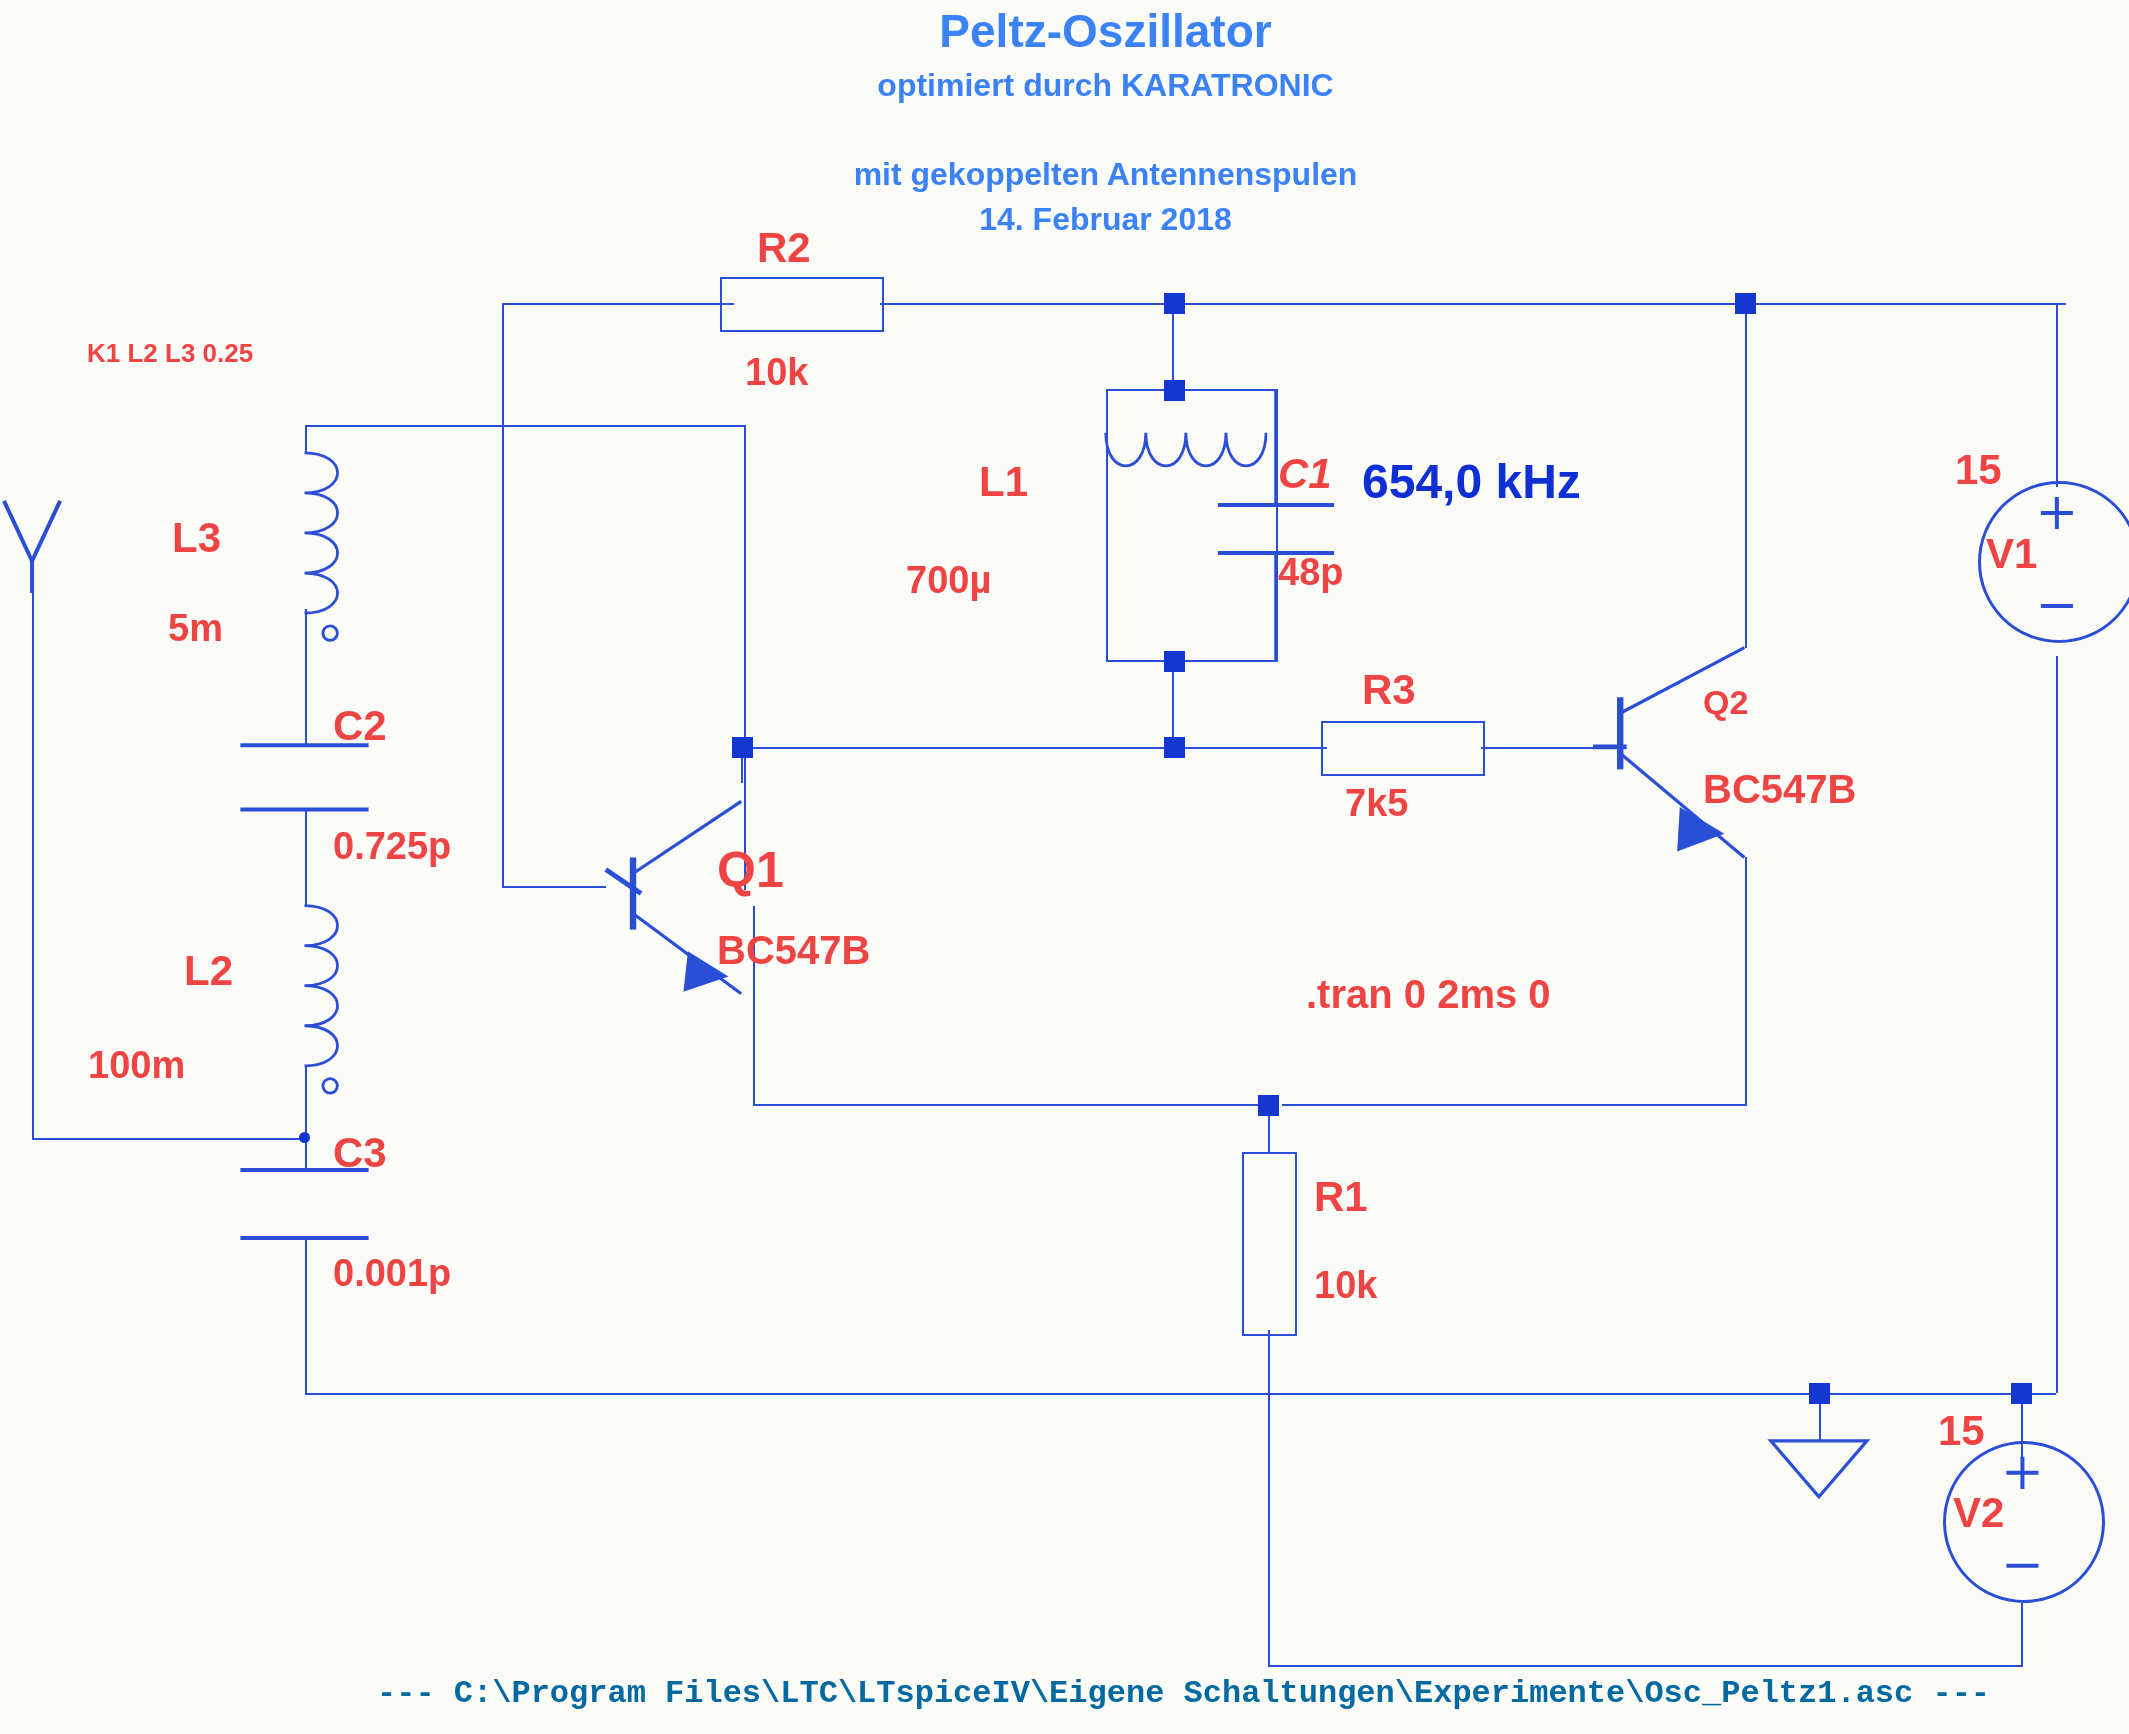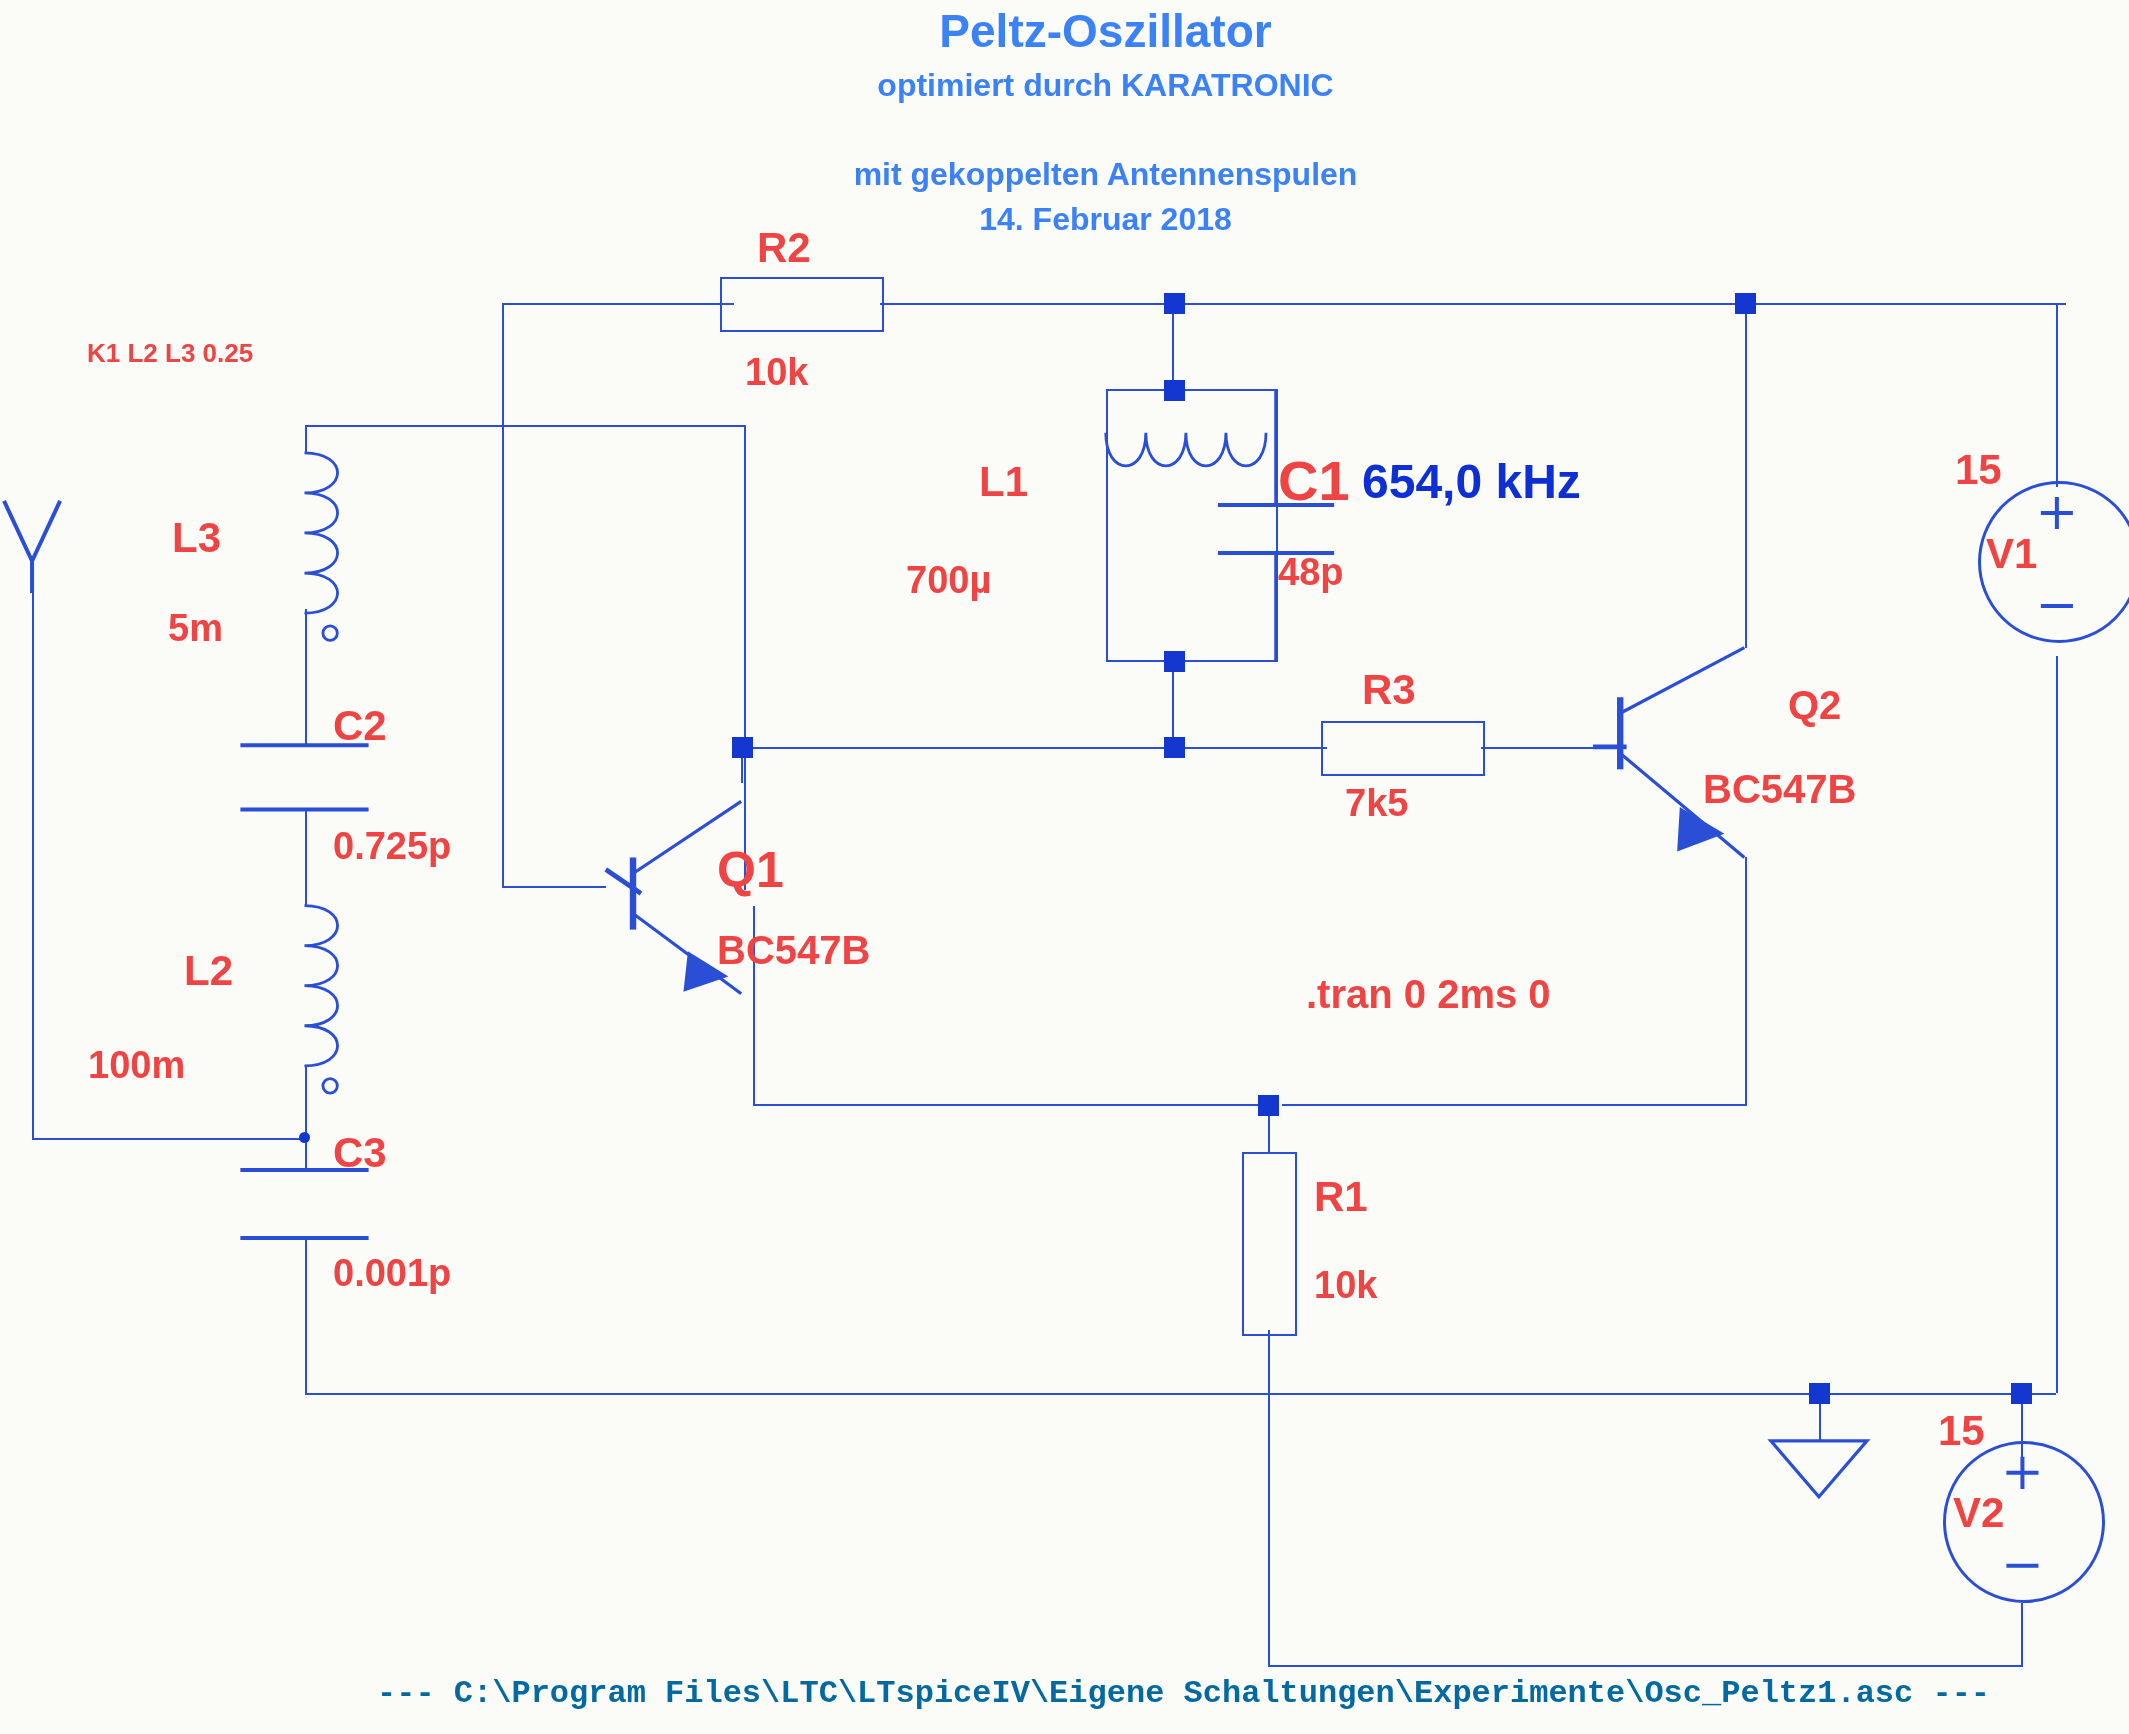--- a/index.html
+++ b/index.html
@@ -217,33 +217,33 @@
 
   <div class="lbl" style="left:172px; top:517px; font-size:42px;">L3</div>
   <div class="lbl" style="left:168px; top:609px; font-size:38px;">5m</div>
 
   <div class="lbl" style="left:184px; top:950px; font-size:42px;">L2</div>
   <div class="lbl" style="left:88px; top:1046px; font-size:38px;">100m</div>
 
   <div class="lbl" style="left:979px; top:461px; font-size:42px;">L1</div>
   <div class="lbl" style="left:906px; top:561px; font-size:38px;">700µ</div>
 
-  <div class="lbl" style="left:1278px; top:453px; font-size:56px;">C1</div>
+  <div class="lbl" style="left:1278px; top:453px; font-size:42px;font-style:italic;">C1</div>
   <div class="lbl" style="left:1278px; top:553px; font-size:38px;">48p</div>
 
   <div class="lbl" style="left:333px; top:705px; font-size:42px;">C2</div>
   <div class="lbl" style="left:333px; top:827px; font-size:38px;">0.725p</div>
 
   <div class="lbl" style="left:333px; top:1132px; font-size:42px;">C3</div>
   <div class="lbl" style="left:333px; top:1254px; font-size:38px;">0.001p</div>
 
   <div class="lbl" style="left:717px; top:845px; font-size:50px;text-align:center;">Q1</div>
   <div class="lbl" style="left:717px; top:930px; font-size:40px;">BC547B</div>
 
-  <div class="lbl" style="left:1788px; top:685px; font-size:40px;">Q2</div>
+  <div class="lbl" style="left:1703px; top:685px; font-size:34px;">Q2</div>
   <div class="lbl" style="left:1703px; top:769px; font-size:40px;">BC547B</div>
 
   <div class="lbl" style="left:1955px; top:449px; font-size:42px;">15</div>
   <div class="lbl" style="left:1986px; top:533px; font-size:42px;">V1</div>
 
   <div class="lbl" style="left:1938px; top:1410px; font-size:42px;">15</div>
   <div class="lbl" style="left:1953px; top:1492px; font-size:42px;">V2</div>
 
   <div class="lbl blue" style="left:1362px; top:458px; font-size:48px;">654,0 kHz</div>
   <div class="lbl" style="left:1306px; top:974px; font-size:40px;">.tran 0 2ms 0</div>

